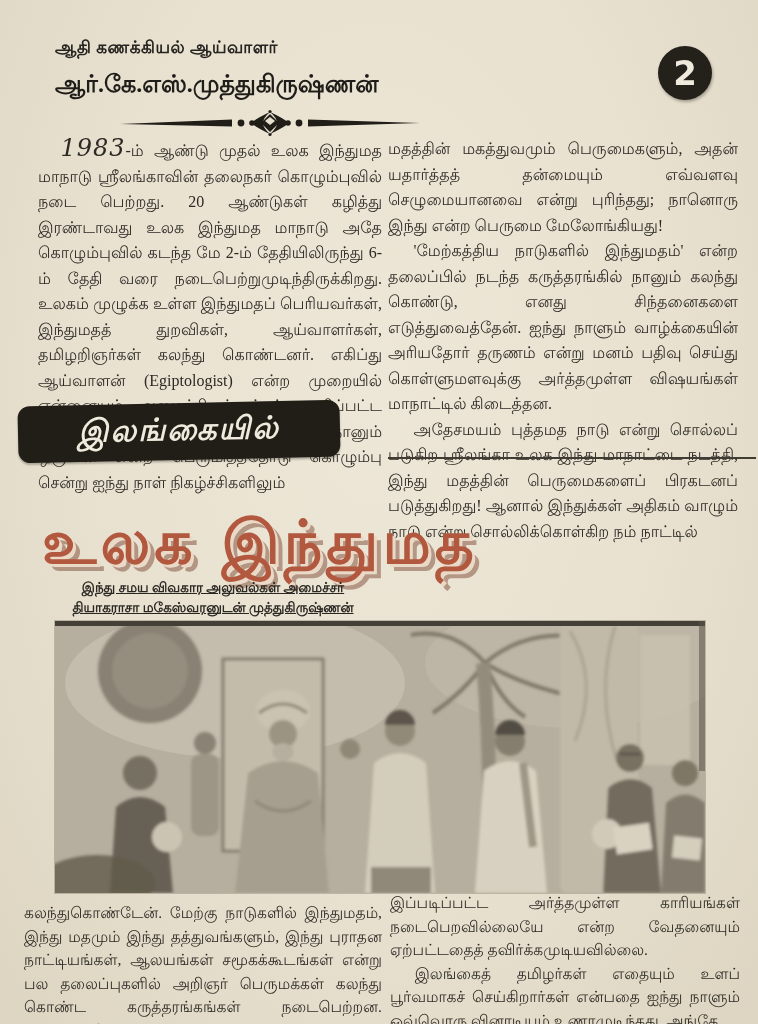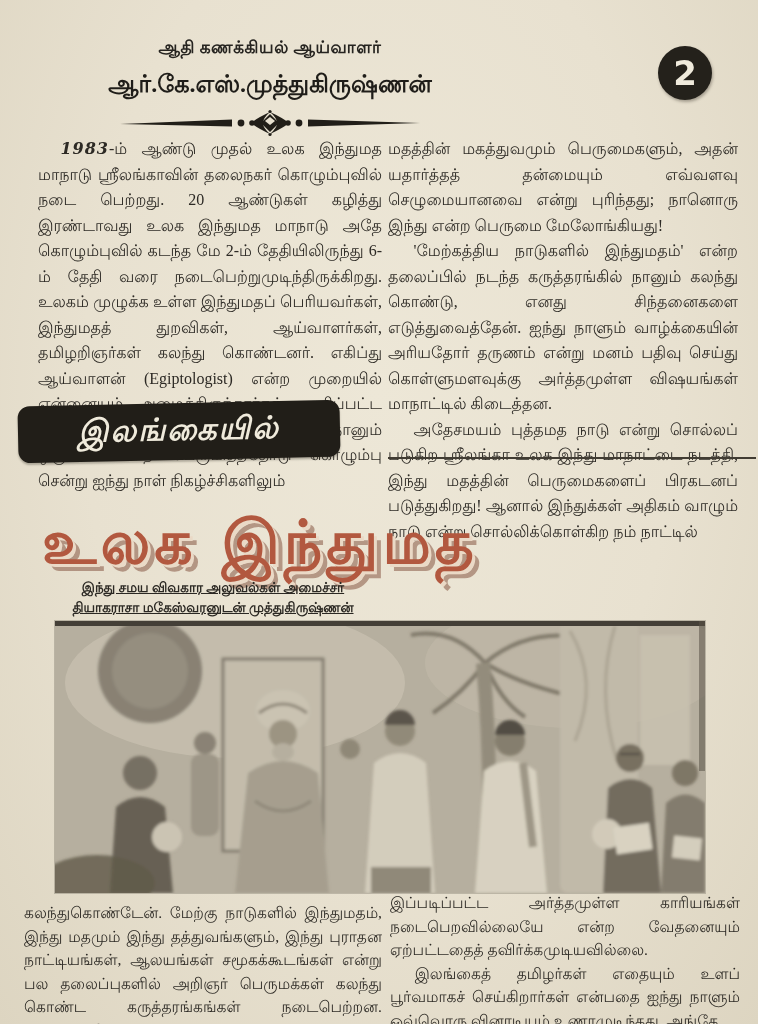--- a/index.html
+++ b/index.html
@@ -4,37 +4,37 @@
 <style>
   html,body{margin:0;padding:0;}
   body{width:758px;height:1024px;overflow:hidden;background:#cfc7b4;}
   .page{
     position:relative;width:758px;height:1024px;overflow:hidden;
     background:radial-gradient(ellipse at 50% 38%, #ede7d7 0%, #e8e1d0 55%, #ddd5c1 100%);
     font-family:"Liberation Serif","DejaVu Serif",serif;
     color:#2e2b26;
   }
   
-  .masthead{position:absolute;left:55px;top:38px;width:430px;text-align:center;}
+  .masthead{position:absolute;left:55px;top:38px;width:430px;}
   .kicker{font-size:17px;font-weight:bold;letter-spacing:.5px;color:#262420;}
   .author{font-size:24px;font-weight:bold;margin-top:12px;color:#1f1d19;}
   .ornament{display:block;margin:8px auto 0 auto;}
   .page-badge{
     position:absolute;left:658px;top:46px;width:54px;height:54px;border-radius:50%;
     background:#24211b;color:#efeadc;display:flex;align-items:center;justify-content:center;
     font-family:"DejaVu Sans",sans-serif;font-size:34px;font-weight:bold;
     box-shadow:1px 2px 3px rgba(40,35,25,.35);
   }
   
   .col{position:absolute;text-align:justify;font-size:16px;line-height:25.5px;color:#2d2a25;}
   .col p{margin:0;}
   .col p + p{text-indent:1.6em;}
   .col-top-left{left:38px;top:136px;width:344px;}
   .col-top-left p:first-child{text-indent:1.4em;}
-  .lead-year{font-size:16px;font-weight:bold;font-style:italic;font-family:"DejaVu Serif",serif;letter-spacing:1px;}
+  .lead-year{font-size:24px;font-weight:normal;font-style:italic;font-family:"DejaVu Serif",serif;letter-spacing:1px;}
   .col-top-right{left:388px;top:136px;width:350px;}
   .rule{position:absolute;left:388px;top:457px;width:368px;height:0;border-top:2px solid #413c33;}
   
   .banner{
     position:absolute;left:18px;top:403px;width:322px;height:57px;border-radius:12px;
     background:#211e18;display:flex;align-items:center;justify-content:center;
     transform:rotate(-1.2deg);box-shadow:0 2px 2px rgba(40,35,25,.3);
   }
   .banner span{
     color:#efeadb;font-size:31px;font-style:italic;font-weight:bold;

